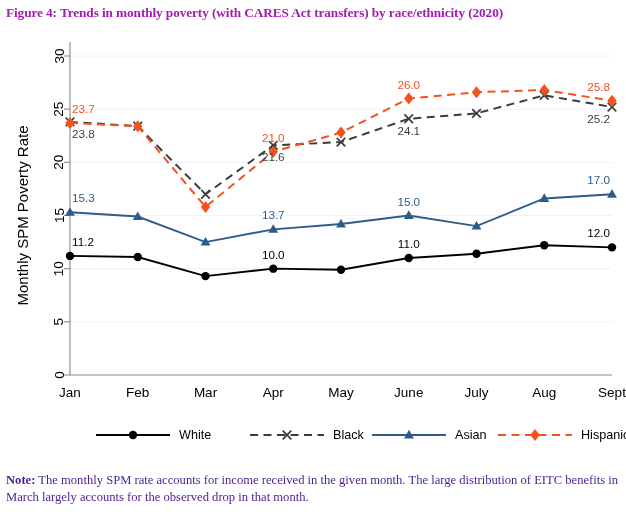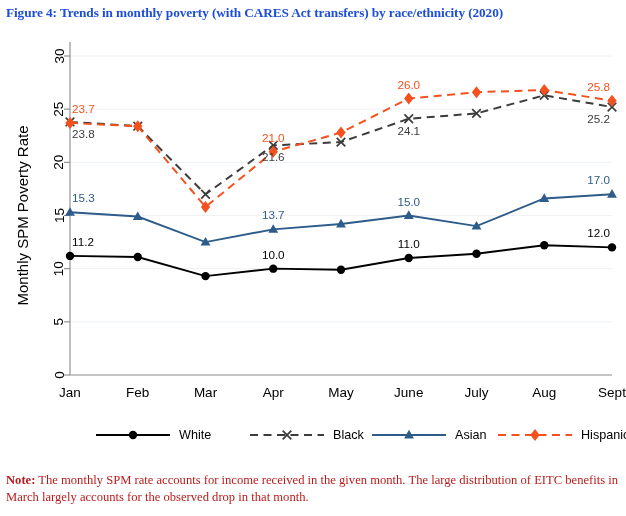--- a/index.html
+++ b/index.html
@@ -4,31 +4,31 @@
 <style>
   html,body{margin:0;padding:0;}
   body{
     width:626px;height:516px;background:#ffffff;
     font-family:"Liberation Serif", serif;
     overflow:hidden;position:relative;
   }
   #figure-title{
     position:absolute;left:6px;top:5px;width:614px;
     font-family:"Liberation Serif", serif;
-    font-weight:bold;font-size:13.3px;color:#1d4ed8;
+    font-weight:bold;font-size:13.3px;color:#a21caf;
     letter-spacing:-0.1px;white-space:nowrap;
   }
   #chart-area{
     position:absolute;left:0px;top:30px;width:626px;height:435px;
   }
   #chart-svg{display:block;}
   #note-block{
     position:absolute;left:6px;top:472px;width:614px;
     font-family:"Liberation Serif", serif;
-    font-size:12.6px;color:#b91c1c;line-height:1.32;
+    font-size:12.6px;color:#4c1d95;line-height:1.32;
   }
   #note-block b{font-weight:bold;}
   .axis-line{stroke:#8a8a8a;stroke-width:1.1;fill:none;}
   .tick-line{stroke:#8a8a8a;stroke-width:1.1;}
   .gridline{stroke:#eef2f5;stroke-width:1;}
   .tick-label{
     font-family:"Liberation Sans", sans-serif;
     font-size:13.5px;fill:#000;
   }
   .ylabel-text{

